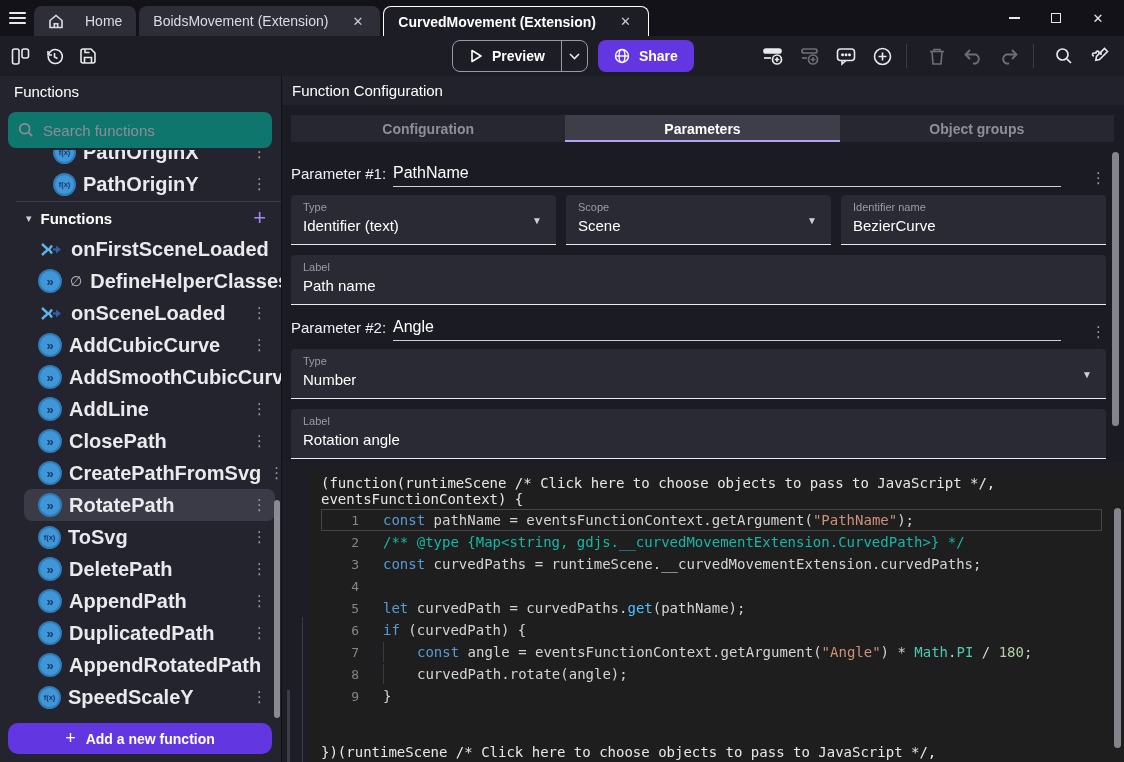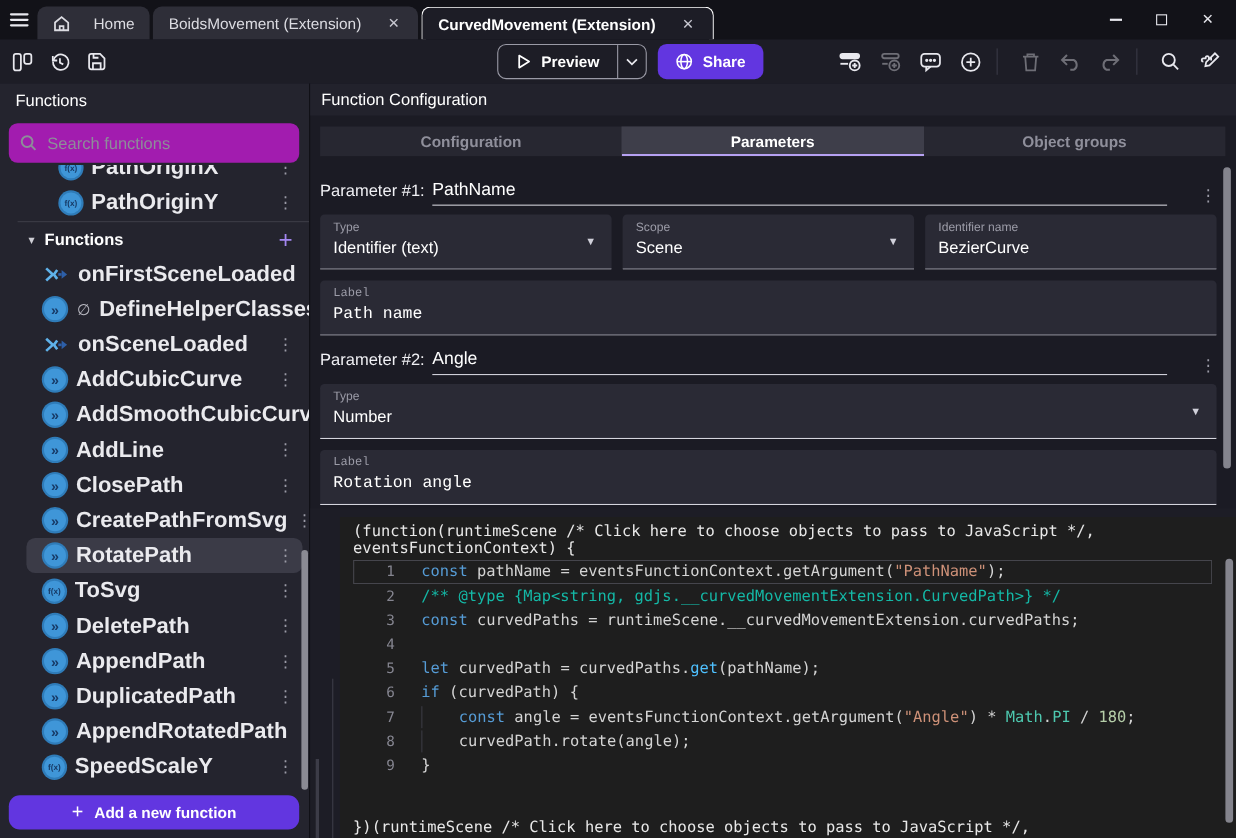--- a/index.html
+++ b/index.html
@@ -29,21 +29,21 @@
   .preview-group { display:flex; margin-left:350px; height:32px; border:1px solid #9a9aa6; border-radius:8px; overflow:hidden; }
   .preview-main { display:flex; align-items:center; gap:9px; padding:0 16px; color:#fff; font-weight:700; font-size:14px; cursor:pointer; }
   .preview-dd { width:26px; display:flex; align-items:center; justify-content:center; border-left:1px solid #9a9aa6; cursor:pointer; }
   .share-btn { display:flex; align-items:center; gap:9px; margin-left:10px; height:32px; padding:0 16px; background:#6236e0; border-radius:8px; color:#fff; font-weight:700; font-size:14px; cursor:pointer; }
   .tb-right { margin-left:auto; display:flex; align-items:center; gap:2px; padding-right:10px; }
   .tb-sep { width:1px; height:24px; background:#3a3a46; margin:0 8px; }
 
   
   .sidebar { position:absolute; left:0; top:76px; width:281px; bottom:0; background:#24242e; }
   .sb-title { height:30px; display:flex; align-items:center; padding-left:14px; color:#fff; font-size:15px; }
-  .sb-search { position:absolute; left:8px; top:36px; right:9px; height:36px; background:#a21caf; border-radius:8px; display:flex; align-items:center; padding:0 10px; gap:9px; }
+  .sb-search { position:absolute; left:8px; top:36px; right:9px; height:36px; background:#0f766e; border-radius:8px; display:flex; align-items:center; padding:0 10px; gap:9px; }
   .sb-search input { flex:1; background:transparent; border:none; outline:none; color:#fff; font-size:15px; font-family:inherit; }
   .sb-search input::placeholder { color:#8d8d99; }
   .sb-list { position:absolute; left:0; right:0; top:74px; bottom:46px; overflow:hidden;padding-left:16px; }
   .sb-inner { margin-top:-14px; }
   .row { height:32px; display:flex; align-items:center; margin:0 6px 0 8px; border-radius:8px; cursor:pointer; }
   .row.selected { background:#3b3b47; }
   .row .lbl { margin-left:9px; font-size:20px; font-weight:600; color:#eaeaee; white-space:nowrap; }
   .row .pre { margin-left:10px; color:#b9b9c2; font-size:14px; }
   .row .pre + .lbl { margin-left:8px; }
   .kebab { margin-left:auto; color:#9a9aa6; font-size:15px; padding:0 8px; cursor:pointer; }
@@ -71,21 +71,21 @@
   .phead { display:flex; align-items:flex-end; height:28px; }
   .phead .ph-lbl { color:#f0f0f4; font-size:15px; padding-bottom:5px; white-space:nowrap; }
   .pname-wrap { flex:1; border-bottom:1px solid #cfcfd8; margin:0 22px 0 7px; padding-bottom:4px; }
   .pname { color:#fff; font-size:16px; font-weight:500; }
   .phead .kebab { margin-left:0; padding-right:0; }
   .frow { display:flex; gap:10px; margin-top:8px; }
   .field { flex:1; height:50px; background:#2a2a35; border-bottom:1px solid #e9e9f1; border-radius:4px 4px 0 0; padding:6px 12px; position:relative; cursor:pointer; }
   .f-label { font-size:11px; color:#9c9ca8; }
   .f-value { font-size:15px; color:#fff; margin-top:4px; font-weight:500; }
   .dd-arrow { position:absolute; right:14px; top:20px; color:#d0d0da; font-size:10px; }
-  .gap10 { margin-top:10px;font-family:Liberation Mono, monospace; }
+  .gap10 { margin-top:10px; }
   .gap8  { margin-top:8px; }
   .cfg-scroll { position:absolute; right:5px; top:76px; width:7px; height:274px; background:#84848d; border-radius:4px; cursor:pointer; }
 
   
   .code-outer { position:absolute; left:0; right:0; top:386px; bottom:0; background:#1d1d26; }
   .ev-line-thin { position:absolute; left:20px; top:155px; bottom:0; width:1px; background:#3c3c48; }
   .ev-line-thick { position:absolute; left:5px; top:228px; bottom:0; width:3px; background:#3c3c48; }
   .code-block { position:absolute; left:27px; right:0; top:8px; bottom:0; background:#1e1e1e; padding:5px 0 0 12px; font-family:"DejaVu Sans Mono","Liberation Mono",monospace; font-size:14px; }
   .code-wrapper-line { color:#e8e8e8; line-height:16px; white-space:pre; }
   .code-lines { margin-top:2px; }

